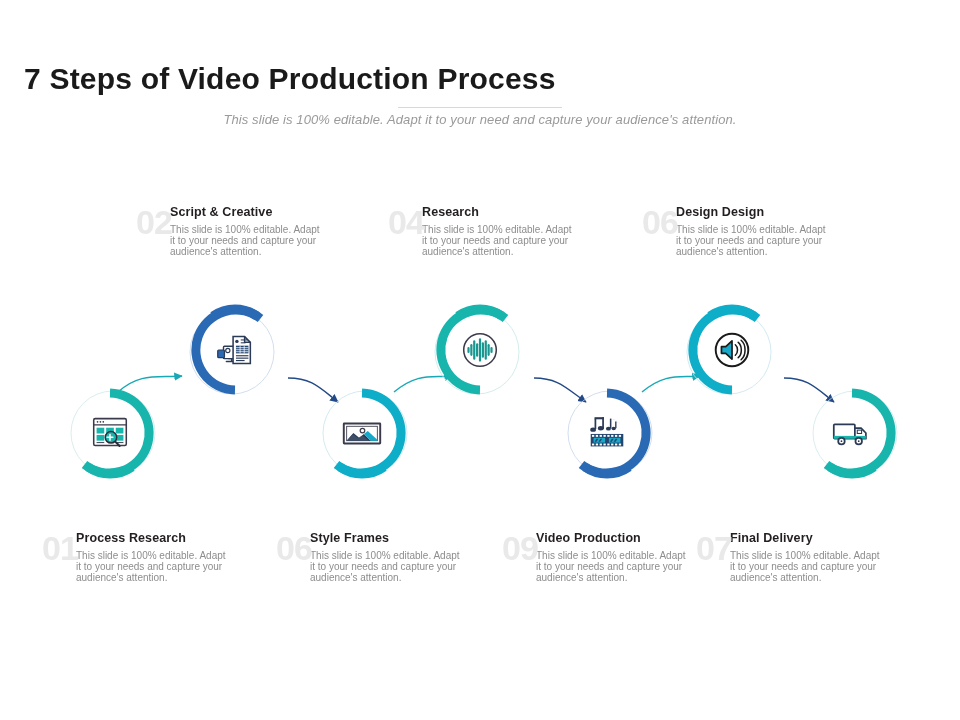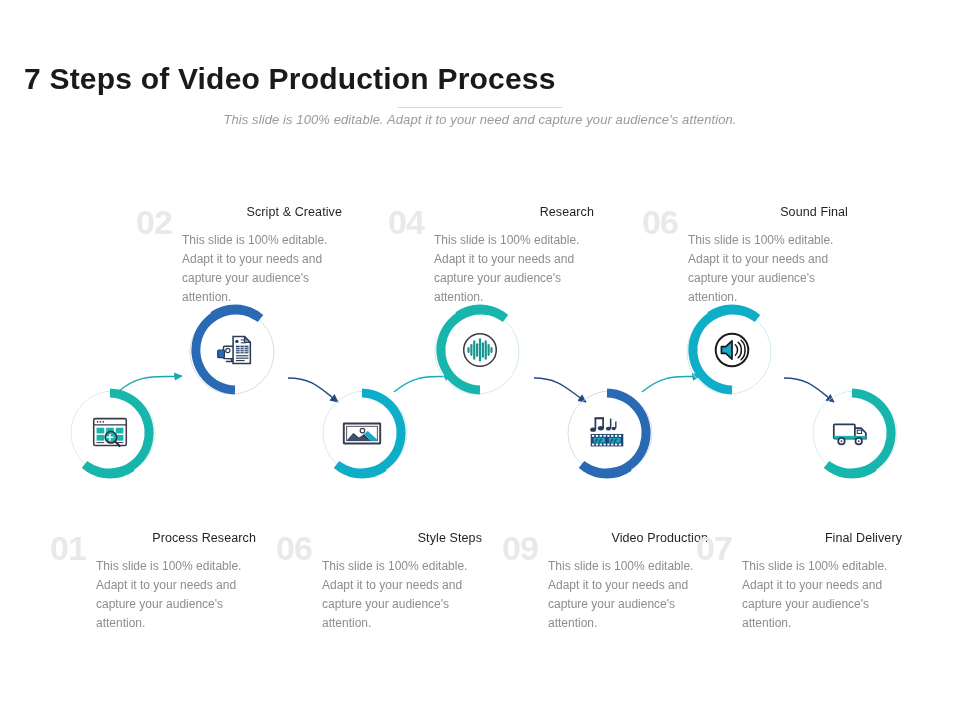--- a/index.html
+++ b/index.html
@@ -66,33 +66,32 @@
     font-weight: bold;
     color: #e9e9e9;
     line-height: 34px;
     letter-spacing: -1px;
     top: 0;
     left: -34px;
     user-select: none;
   }
   .step-title {
     font-size: 12.5px;
-    font-weight: normal;
+    font-weight: bold;
     color: #231f20;
     line-height: 14px;
     margin: 0 0 5px 0;
     letter-spacing: 0.1px;
     white-space: nowrap;
-    text-align: right;
   }
   .step-desc {
-    font-size: 12px;
+    font-size: 10px;
     color: #8d8d8d;
-    line-height: 19px;
-    margin: 12px;
+    line-height: 11px;
+    margin: 0;
     width: 152px;
   }
 
   
   .node {
     position: absolute;
     width: 100px;
     height: 100px;
   }
   .node svg { display: block; }
@@ -156,33 +155,33 @@
   </div>
 
   <div class="step-text" style="left:422px; top:205px;">
     <div class="step-num">04</div>
     <p class="step-title">Research</p>
     <p class="step-desc">This slide is 100% editable. Adapt it to your needs and capture your audience's attention.</p>
   </div>
 
   <div class="step-text" style="left:676px; top:205px;">
     <div class="step-num">06</div>
-    <p class="step-title">Sound Final</p>
-    <p class="step-desc">This slide is 100% editable. Adapt it to your needs and capture your audience's attention.</p>
-  </div>
-
-  <div class="step-text" style="left:84px; top:531px;">
+    <p class="step-title">Design Design</p>
+    <p class="step-desc">This slide is 100% editable. Adapt it to your needs and capture your audience's attention.</p>
+  </div>
+
+  <div class="step-text" style="left:76px; top:531px;">
     <div class="step-num">01</div>
     <p class="step-title">Process Research</p>
     <p class="step-desc">This slide is 100% editable. Adapt it to your needs and capture your audience's attention.</p>
   </div>
 
   <div class="step-text" style="left:310px; top:531px;">
     <div class="step-num">06</div>
-    <p class="step-title">Style Steps</p>
+    <p class="step-title">Style Frames</p>
     <p class="step-desc">This slide is 100% editable. Adapt it to your needs and capture your audience's attention.</p>
   </div>
 
   <div class="step-text" style="left:536px; top:531px;">
     <div class="step-num">09</div>
     <p class="step-title">Video Production</p>
     <p class="step-desc">This slide is 100% editable. Adapt it to your needs and capture your audience's attention.</p>
   </div>
 
   <div class="step-text" style="left:730px; top:531px;">

